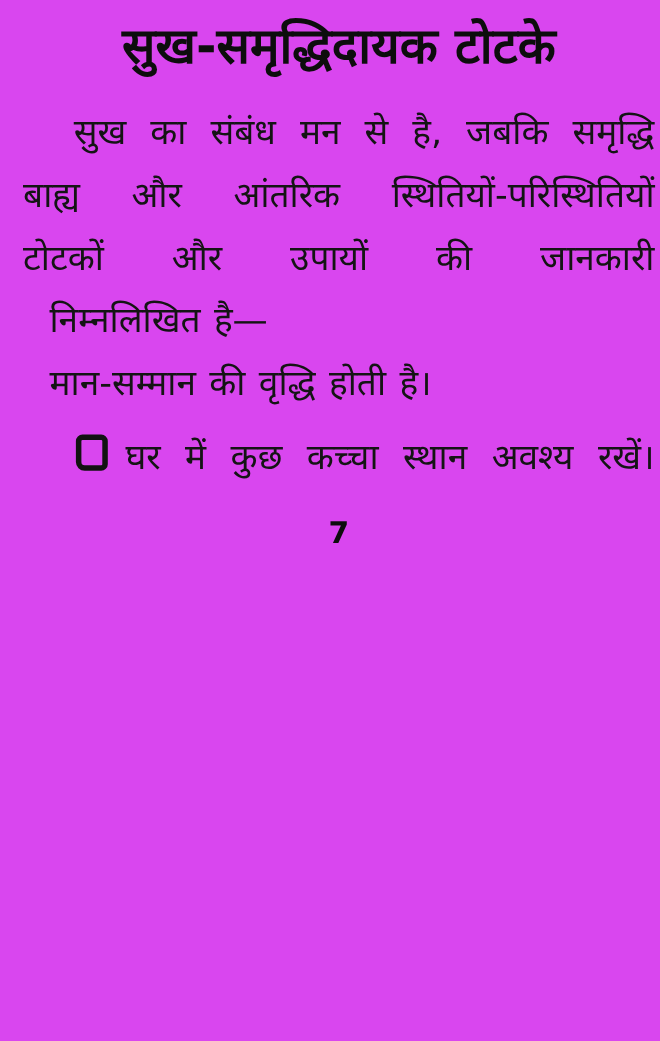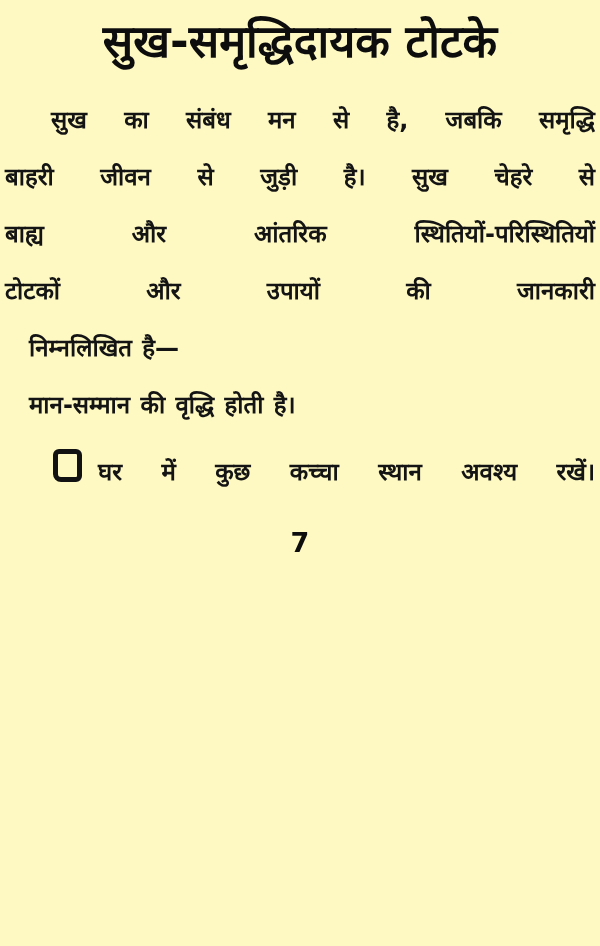--- a/index.html
+++ b/index.html
@@ -11,38 +11,38 @@
     width: 600px;
     height: 946px;
     overflow: hidden;
     font-family: "DejaVu Sans", sans-serif;
     color: #121212;
   }
   .page {
     box-sizing: border-box;
     width: 600px;
     height: 946px;
-    padding: 6px 5px 0 5px;
-    background: #fef9c3;
+    padding: 6px 5px 0 21px;
+    background: #d946ef;
   }
   .title {
     margin: 2px 0 16px 0;
     text-align: center;
     font-size: 45px;
     line-height: 1.5;
     font-weight: 800;
     letter-spacing: 0px;
     color: #0d0d0d;
   }
   .body-text {
     width: 100%;
   }
   .line {
-    font-size: 24px;
-    font-weight: 700;
+    font-size: 32px;
+    font-weight: 400;
     line-height: 57px;
     color: #141414;
     text-align: justify;
     text-align-last: justify;
     word-spacing: 2px;
   }
   .line.left {
     text-align: left;
     text-align-last: left;
     margin-left: 24px;
@@ -74,21 +74,20 @@
 </head>
 <body>
 
 <div class="page">
 
   <h1 class="title">सुख-समृद्धिदायक टोटके</h1>
 
   <div class="body-text">
 
     <div class="line indent">सुख का संबंध मन से है, जबकि समृद्धि</div>
-    <div class="line">बाहरी जीवन से जुड़ी है। सुख चेहरे से</div>
     <div class="line">बाह्य और आंतरिक स्थितियों-परिस्थितियों</div>
     <div class="line">टोटकों और उपायों की जानकारी</div>
     <div class="line left">निम्नलिखित है—</div>
 
     <div class="line left">मान-सम्मान की वृद्धि होती है।</div>
 
     <div class="line bullet-line"><span class="bullet-box"></span><span>घर में कुछ कच्चा स्थान अवश्य रखें।</span></div>
 
   </div>
 

